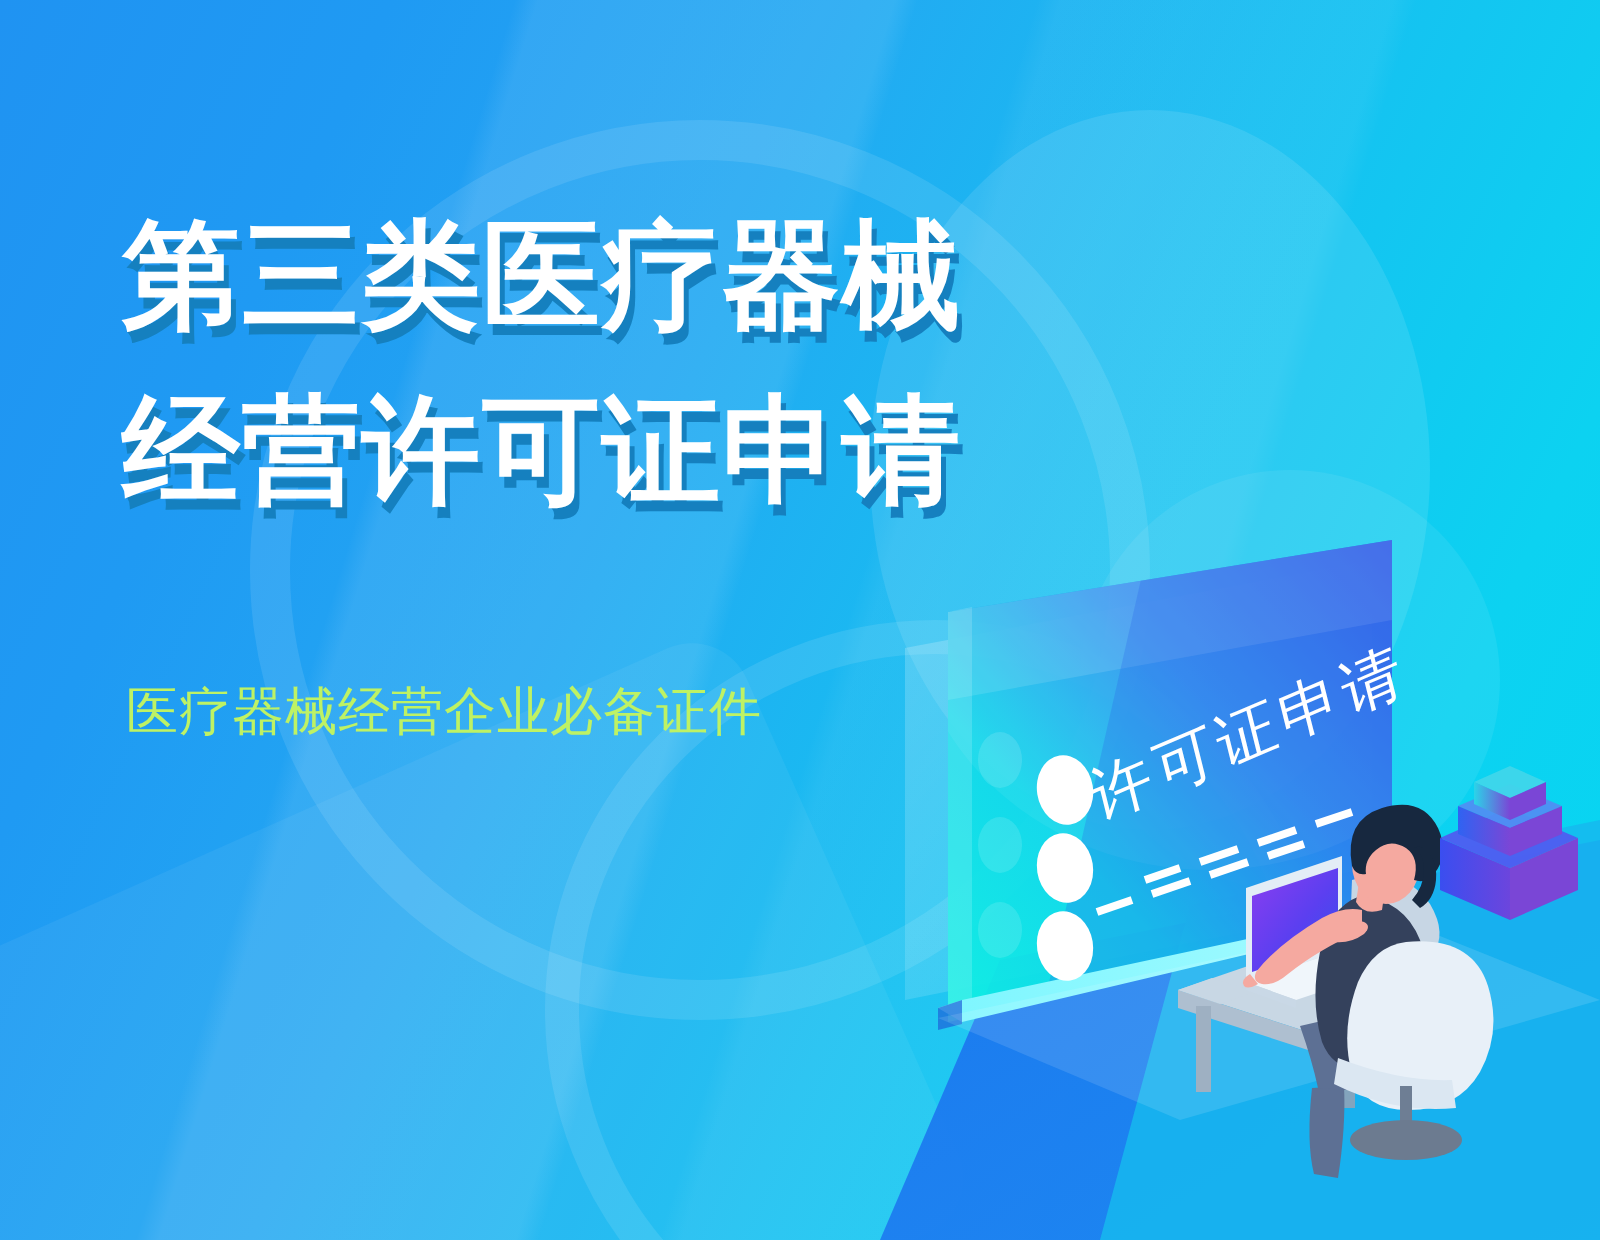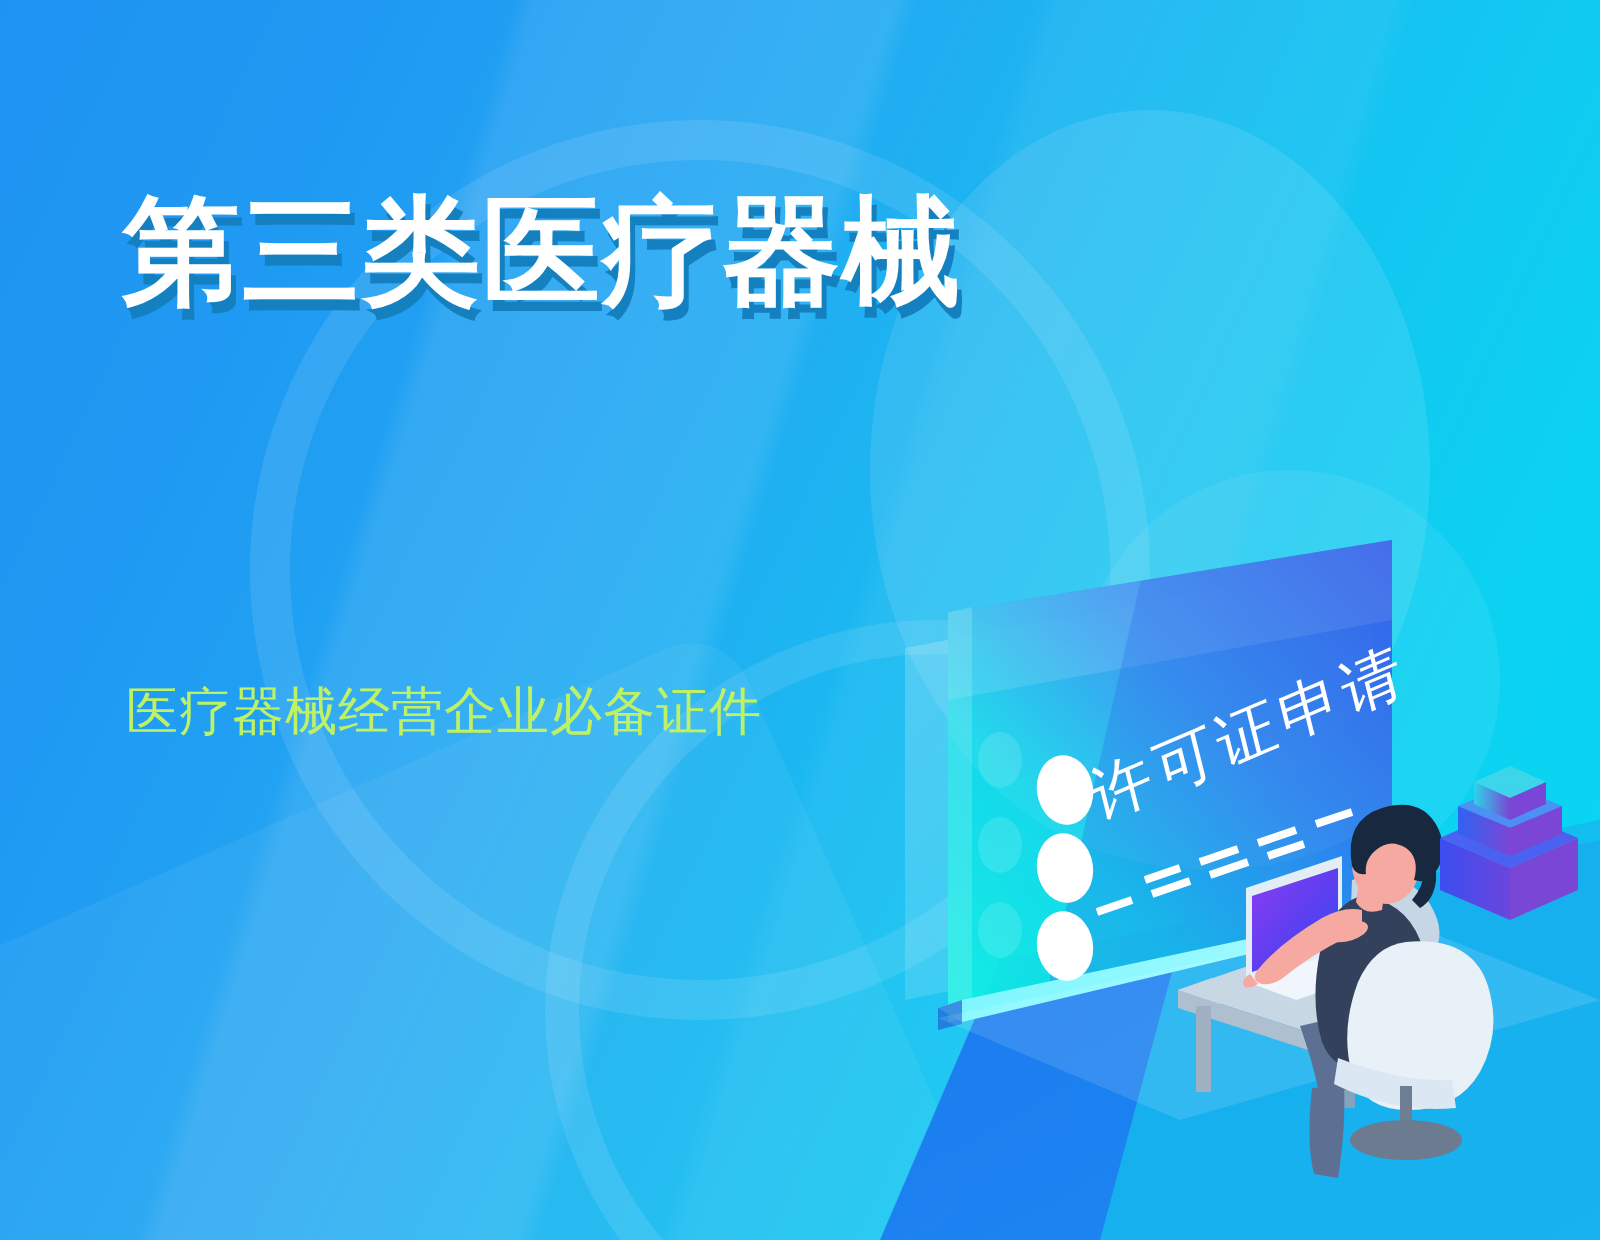--- a/index.html
+++ b/index.html
@@ -66,21 +66,21 @@
     width: 1100px; height: 640px;
     background: rgba(255,255,255,0.055);
     transform: rotate(-24deg);
     border-radius: 60px;
   }
 
   
   .headline {
     position: absolute;
     left: 122px;
-    top: 164px;
+    top: 188px;
     z-index: 20;
   }
   .title-line {
     font-size: 118px;
     line-height: 1.48;
     font-weight: 700;
     color: #ffffff;
     letter-spacing: 2px;
     white-space: nowrap;
     text-shadow: 5px 11px 0 #1580bf;
@@ -278,17 +278,18 @@
       <polygon points="1510,828 1562,806 1562,834 1510,856" fill="#7b46d6"></polygon>
 
       <polygon points="1474,782 1510,766 1546,782 1510,798" fill="#3fd6ea" opacity="0.95"></polygon>
       <polygon points="1474,782 1510,798 1510,820 1474,804" fill="url(#gBox3)"></polygon>
       <polygon points="1510,798 1546,782 1546,804 1510,820" fill="#7a46d6"></polygon>
     </g>
   </svg>
 
   <div class="headline">
     <div class="title-line">第三类医疗器械</div>
+    <div class="title-line">经营许可证申请</div>
   </div>
 
   <div class="subtitle">医疗器械经营企业必备证件</div>
 
 </div>
 
 </body></html>

